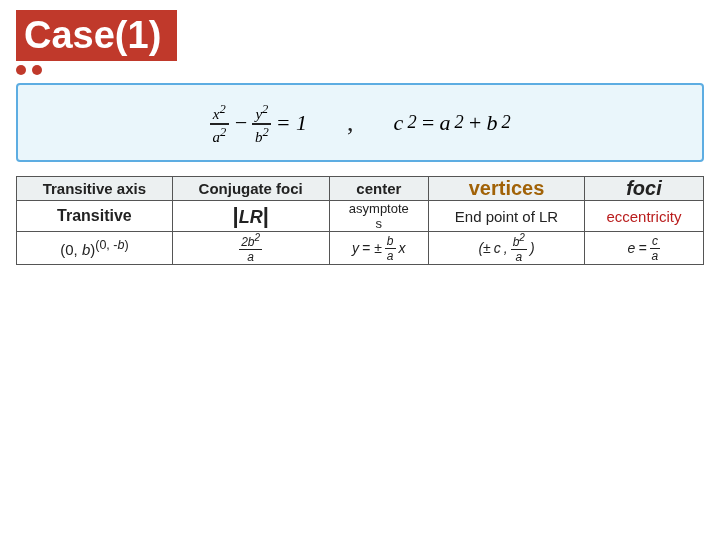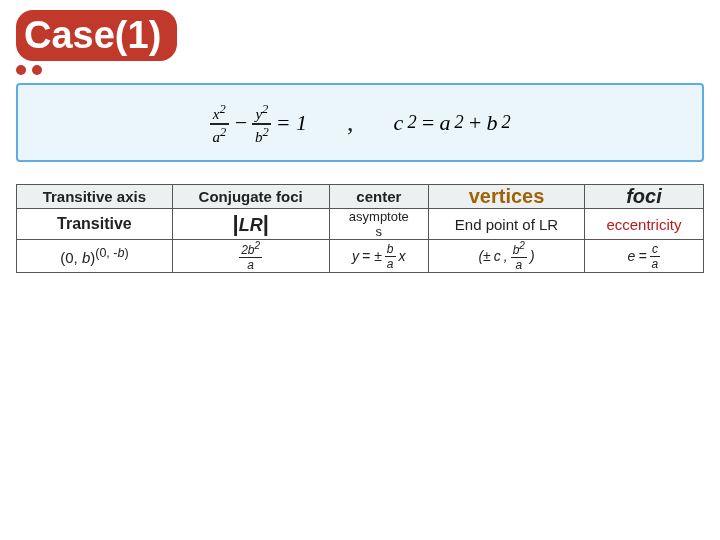--- a/index.html
+++ b/index.html
@@ -23,21 +23,20 @@
     
     .title-box {
       display: inline-block;
       background: #c0392b;
       color: #ffffff;
       font-size: 38px;
       font-weight: bold;
       padding: 4px 16px 4px 8px;
       margin-bottom: 4px;
       font-family: Arial, sans-serif;
-      border-radius: 17px;
     }
 
     .dot-row {
       display: flex;
       gap: 6px;
       margin-bottom: 8px;
     }
 
     .dot {
       width: 10px;
@@ -45,21 +44,21 @@
       background: #c0392b;
       border-radius: 50%;
     }
 
     
     .formula-box {
       border: 2px solid #5dade2;
       background: #eaf6fb;
       border-radius: 4px;
       padding: 14px 20px;
-      margin-bottom: 22px;
+      margin-bottom: 14px;
       display: flex;
       align-items: center;
       justify-content: center;
       gap: 40px;
       min-height: 70px;
       text-align: right;
     }
 
     .formula-sep {
       font-size: 26px;

